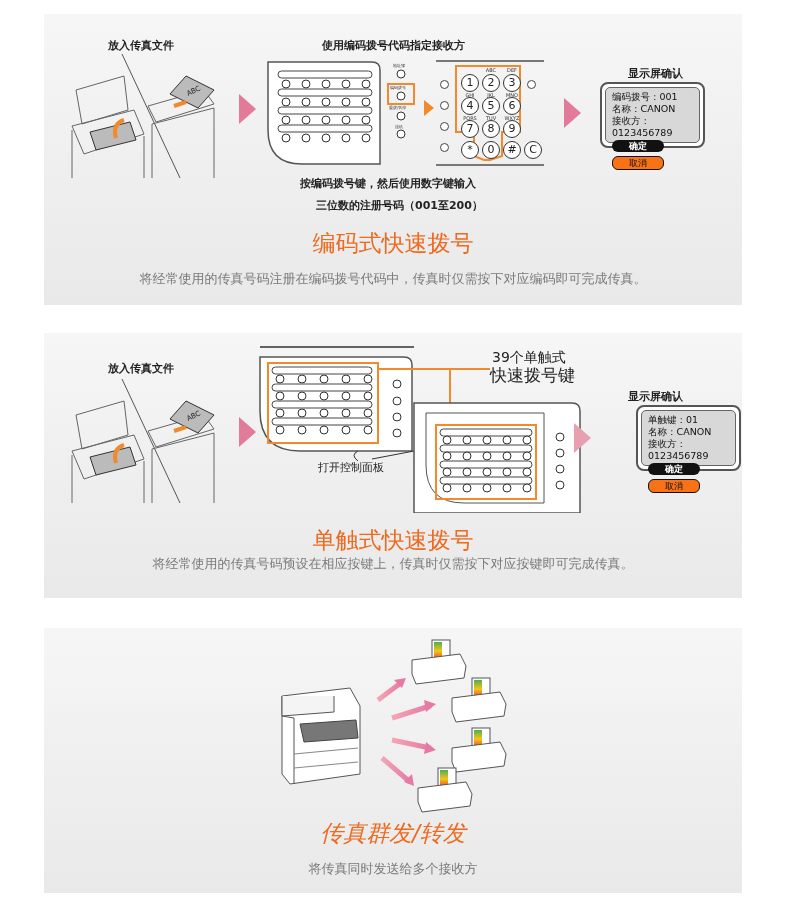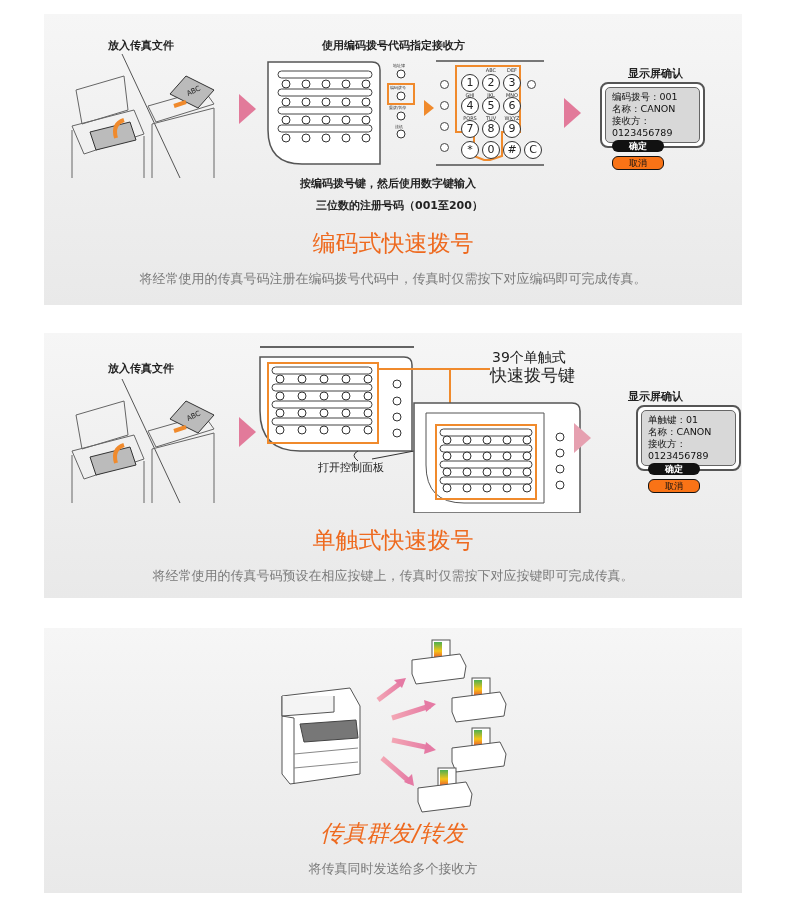--- a/index.html
+++ b/index.html
@@ -257,21 +257,21 @@
       <div>名称：CANON</div>
       <div>接收方：0123456789</div>
       <div class="lcd-btns">
         <div class="lcd-ok">确定</div>
         <div class="lcd-cancel">取消</div>
       </div>
     </div>
   </div>
 
   <div class="title" style="top:192px;">单触式快速拨号</div>
-  <div class="desc" style="top:234px;font-family:Liberation Mono, monospace;">将经常使用的传真号码预设在相应按键上，传真时仅需按下对应按键即可完成传真。</div>
+  <div class="desc" style="top:222px;font-family:Liberation Mono, monospace;">将经常使用的传真号码预设在相应按键上，传真时仅需按下对应按键即可完成传真。</div>
 </div>
 
 <div class="panel" id="p3">
   <svg class="abs" style="left:226px;top:6px;" width="240" height="180">
     <defs>
       <linearGradient id="ag" x1="0" y1="0" x2="1" y2="0">
         <stop offset="0" stop-color="#f3a6b4"></stop>
           <stop offset="1" stop-color="#e57aa4"></stop>
       </linearGradient>
       <linearGradient id="pg" x1="0" y1="0" x2="0" y2="1">

